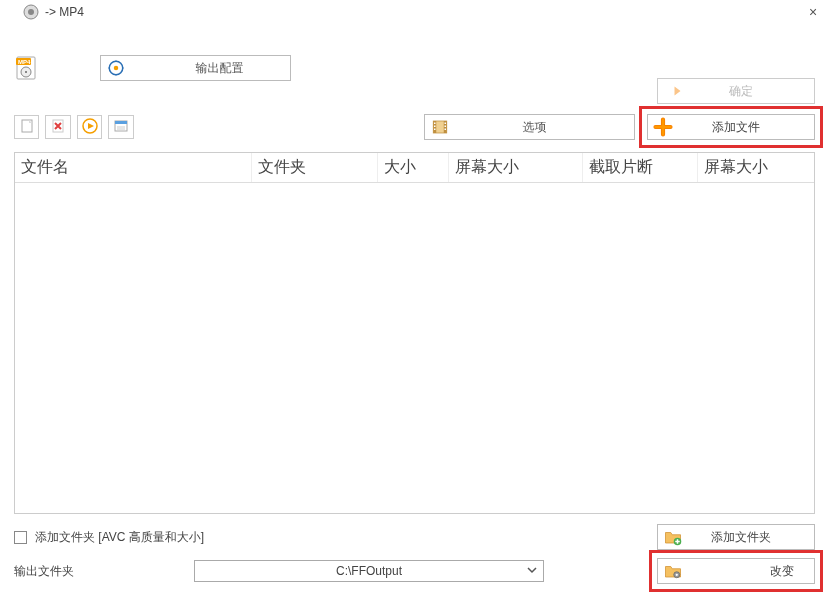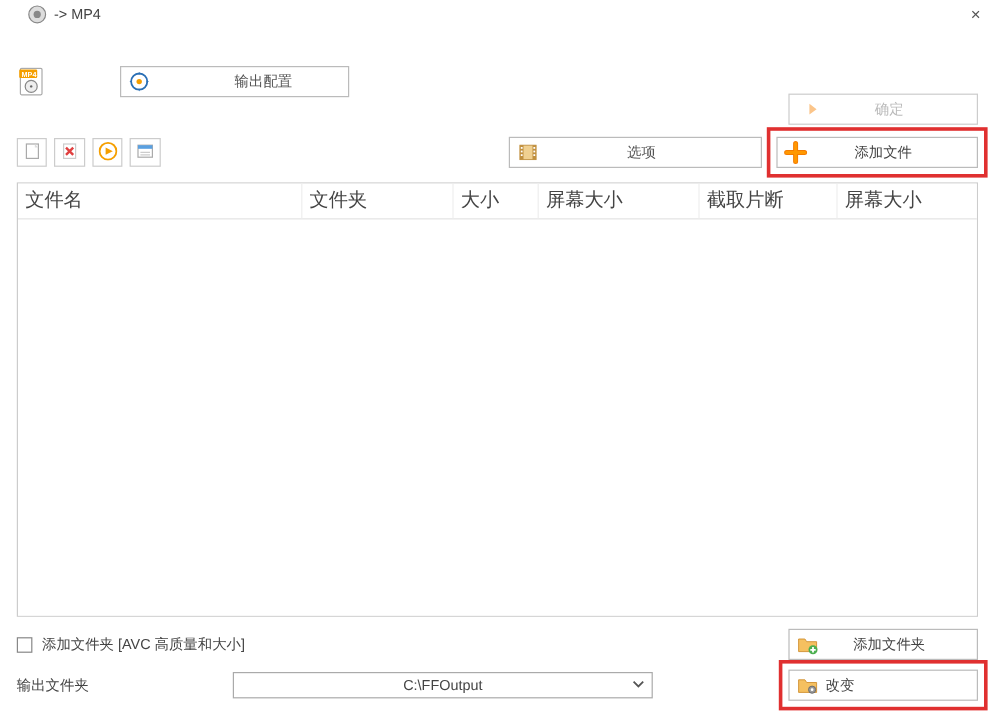--- a/index.html
+++ b/index.html
@@ -314,17 +314,17 @@
     <span class="spacer"></span>
     <div class="highlight-red">
       <div class="btn-change">
         <span class="icon-slot" style="width:30px;display:flex;justify-content:center">
           <svg width="18" height="18" viewBox="0 0 24 24">
             <path d="M2 6 L9 6 L11 9 L22 9 L22 20 L2 20 Z" fill="#f5c060" stroke="#d09030"></path>
             <circle cx="17" cy="17" r="4" fill="#999" stroke="#666"></circle>
             <circle cx="17" cy="17" r="1.5" fill="#fff"></circle>
           </svg>
         </span>
-        <span class="label-slot" style="flex:1;text-align:left;padding-right:20px">改变</span>
+        <span class="label-slot" style="flex:1;text-align:right;padding-right:20px">改变</span>
       </div>
     </div>
   </div>
 </div>
 
 </body></html>

